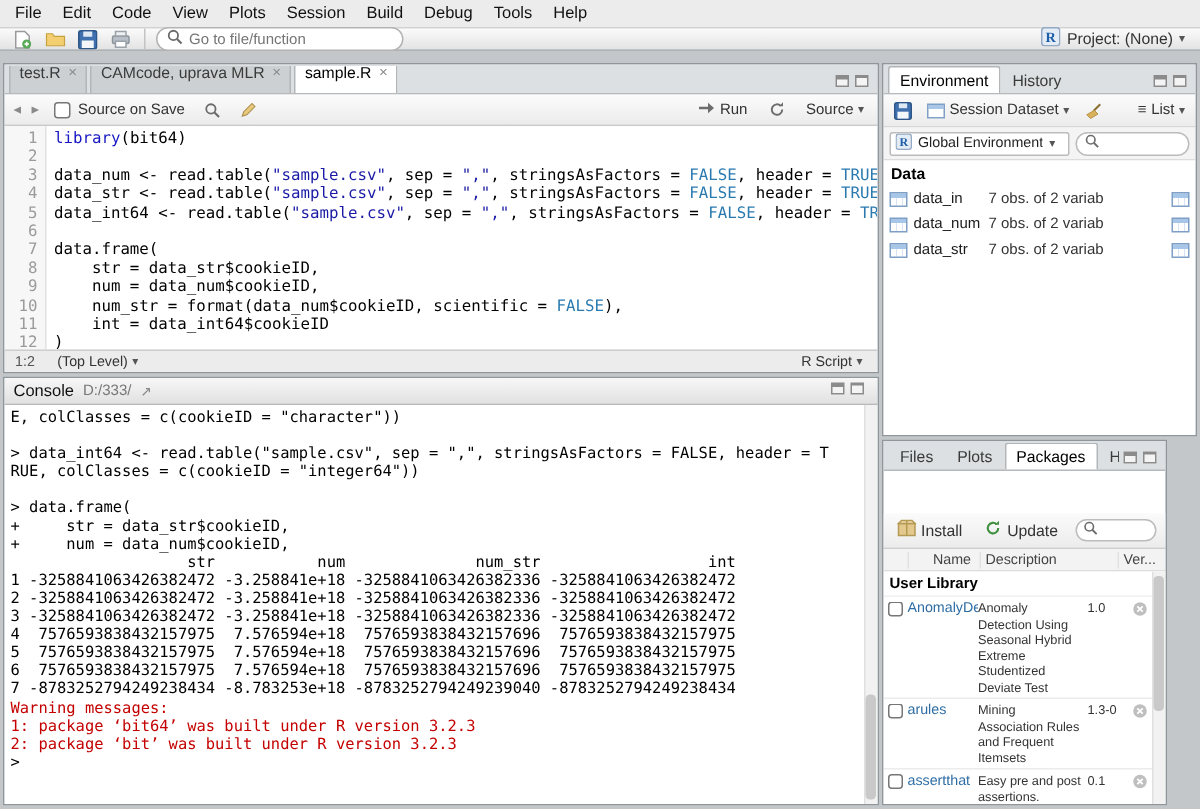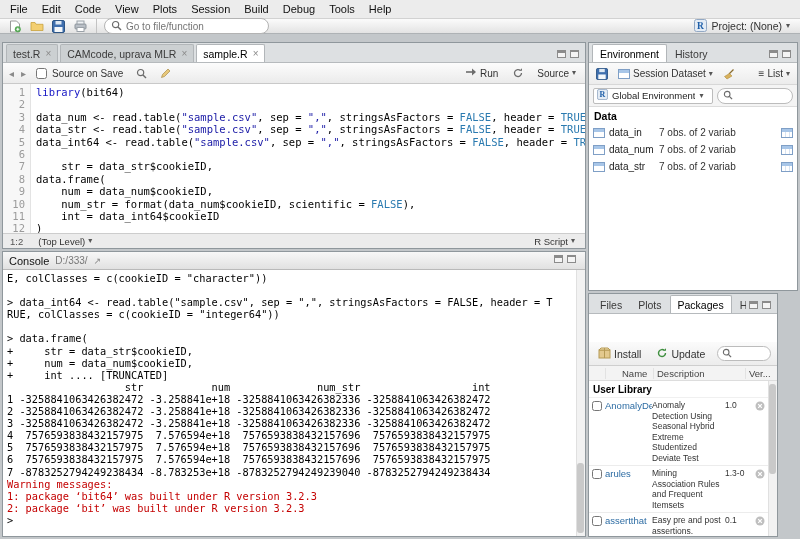--- a/index.html
+++ b/index.html
@@ -19,21 +19,21 @@
 
   
   .pane{position:absolute;background:#fff;border:1px solid #8f979c;overflow:hidden;}
   #src{left:2px;top:42px;width:584px;height:207px;display:flex;flex-direction:column;}
   #console{left:2px;top:251px;width:584px;height:286px;display:flex;flex-direction:column;}
   #env{left:588px;top:42px;width:210px;height:249px;display:flex;flex-direction:column;}
   #pkg{left:588px;top:293px;width:190px;height:244px;display:flex;flex-direction:column;}
 
   .tabbar{height:20px;background:#dde0e2;border-bottom:1px solid #b6babd;display:flex;align-items:flex-end;padding:2px 3px 0;}
   .tabs{display:flex;align-items:flex-end;height:18px;overflow:hidden;}
-  .tab{background:#ccd0d2;border:1px solid #b2b6b9;border-bottom:none;border-radius:2px 2px 0 0;padding:2px 6px;margin-right:2px;display:flex;align-items:center;gap:5px;height:18px;color:#3a3a3a;white-space:nowrap;font-size:10.5px;}
+  .tab{background:#ccd0d2;border:1px solid #b2b6b9;border-bottom:none;border-radius:2px 2px 0 0;padding:2px 6px;margin-right:2px;display:flex;align-items:center;gap:5px;height:28px;color:#3a3a3a;white-space:nowrap;font-size:10.5px;}
   .tab.active{background:#fff;color:#000;}
   .tclose{color:#8a8a8a;font-size:10px;line-height:1;}
   .wctl{margin-left:auto;display:flex;gap:4px;align-items:center;padding:0 3px 4px;}
   .wmin{width:9px;height:8px;border:1px solid #8b8b8b;border-top:3px solid #8b8b8b;background:#f4f4f4;}
   .wmax{width:9px;height:8px;border:1px solid #8b8b8b;border-top:2px solid #8b8b8b;background:#f4f4f4;}
 
   
   .etb{height:21px;background:linear-gradient(#fcfcfc,#ebebeb);border-bottom:1px solid #c9c9c9;display:flex;align-items:center;gap:7px;padding:0 6px;font-size:10px;color:#333;}
   .etb .grp-right{margin-left:auto;display:flex;align-items:center;gap:8px;}
   .btn{display:flex;align-items:center;gap:3px;padding:1px 3px;border-radius:2px;color:#333;}
@@ -229,22 +229,22 @@
           <div>11</div>
           <div>12</div>
         </div>
       <div class="codearea">
           <div class="cl"><span class="t-k">library</span><span class="t-p">(bit64)</span></div>
           <div class="cl">&nbsp;</div>
           <div class="cl"><span class="t-p">data_num &lt;- read.table(</span><span class="t-s">"sample.csv"</span><span class="t-p">, sep = </span><span class="t-s">","</span><span class="t-p">, stringsAsFactors = </span><span class="t-c">FALSE</span><span class="t-p">, header = </span><span class="t-c">TRUE</span></div>
           <div class="cl"><span class="t-p">data_str &lt;- read.table(</span><span class="t-s">"sample.csv"</span><span class="t-p">, sep = </span><span class="t-s">","</span><span class="t-p">, stringsAsFactors = </span><span class="t-c">FALSE</span><span class="t-p">, header = </span><span class="t-c">TRUE</span></div>
           <div class="cl"><span class="t-p">data_int64 &lt;- read.table(</span><span class="t-s">"sample.csv"</span><span class="t-p">, sep = </span><span class="t-s">","</span><span class="t-p">, stringsAsFactors = </span><span class="t-c">FALSE</span><span class="t-p">, header = </span><span class="t-c">TRUE</span></div>
           <div class="cl">&nbsp;</div>
+          <div class="cl"><span class="t-p">data.frame(</span></div>
           <div class="cl"><span class="t-p">    str = data_str$cookieID,</span></div>
-          <div class="cl"><span class="t-p">data.frame(</span></div>
           <div class="cl"><span class="t-p">    num = data_num$cookieID,</span></div>
           <div class="cl"><span class="t-p">    num_str = format(data_num$cookieID, scientific = </span><span class="t-c">FALSE</span><span class="t-p">),</span></div>
           <div class="cl"><span class="t-p">    int = data_int64$cookieID</span></div>
           <div class="cl"><span class="t-p">)</span></div>
         </div>
     </div>
     <div class="estatus">
       <span>1:2</span>
       <span class="btn">
         <span>(Top Level)</span>
@@ -272,21 +272,20 @@
           <div class="vthumb"></div>
         </div>
     <div class="cline">E, colClasses = c(cookieID = "character"))</div>
         <div class="cline">&nbsp;</div>
         <div class="cline">&gt; data_int64 &lt;- read.table("sample.csv", sep = ",", stringsAsFactors = FALSE, header = T</div>
         <div class="cline">RUE, colClasses = c(cookieID = "integer64"))</div>
         <div class="cline">&nbsp;</div>
         <div class="cline">&gt; data.frame(</div>
         <div class="cline">+     str = data_str$cookieID,</div>
         <div class="cline">+     num = data_num$cookieID,</div>
-        <div class="cline">+     int .... [TRUNCATED] </div>
         <div class="cline">                   str           num              num_str                  int</div>
         <div class="cline">1 -3258841063426382472 -3.258841e+18 -3258841063426382336 -3258841063426382472</div>
         <div class="cline">2 -3258841063426382472 -3.258841e+18 -3258841063426382336 -3258841063426382472</div>
         <div class="cline">3 -3258841063426382472 -3.258841e+18 -3258841063426382336 -3258841063426382472</div>
         <div class="cline">4  7576593838432157975  7.576594e+18  7576593838432157696  7576593838432157975</div>
         <div class="cline">5  7576593838432157975  7.576594e+18  7576593838432157696  7576593838432157975</div>
         <div class="cline">6  7576593838432157975  7.576594e+18  7576593838432157696  7576593838432157975</div>
         <div class="cline">7 -8783252794249238434 -8.783253e+18 -8783252794249239040 -8783252794249238434</div>
         <div class="cline warn">Warning messages:</div>
         <div class="cline warn">1: package ‘bit64’ was built under R version 3.2.3</div>

